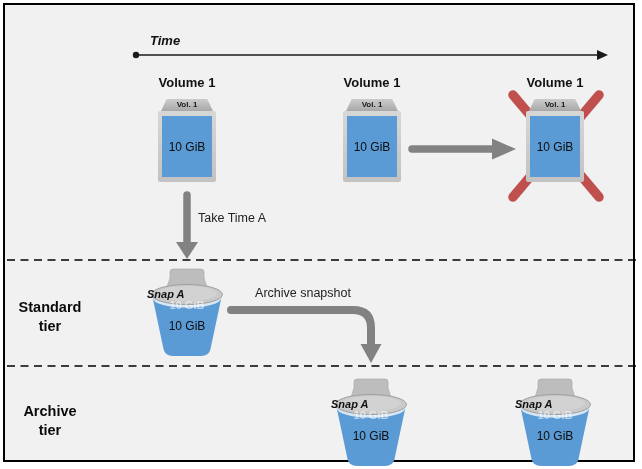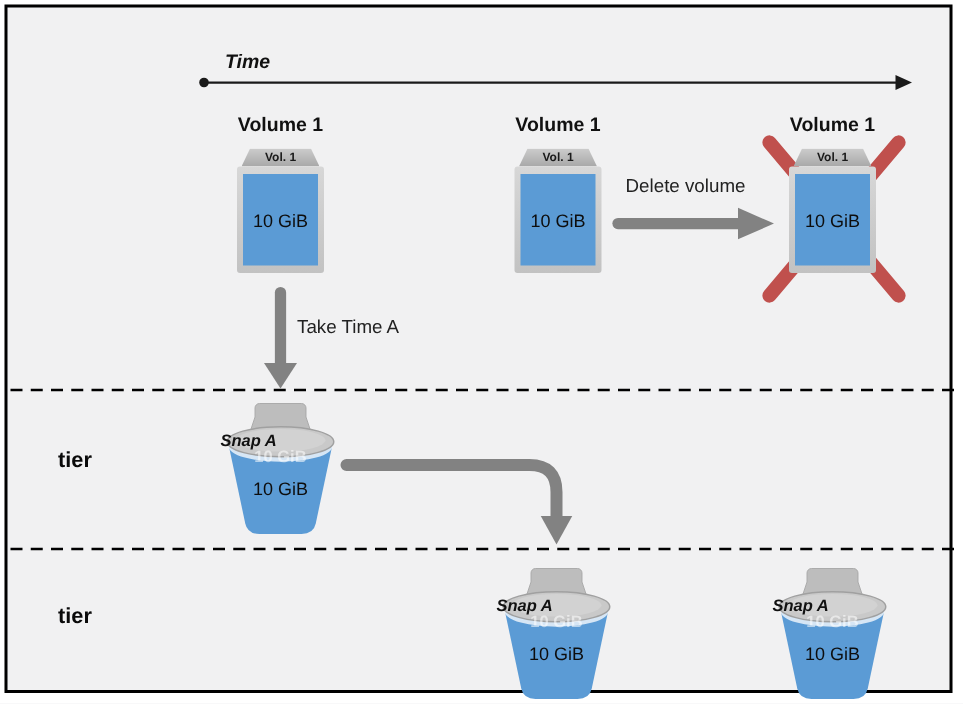--- a/index.html
+++ b/index.html
@@ -102,27 +102,29 @@
     </div>
   </div>
 
   <div class="volume" style="left:526px;top:83px;">
     <div class="vol-cap">Vol. 1</div>
     <div class="vol-body">
       <div class="vol-blue">10 GiB</div>
     </div>
   </div>
 
-  <div class="txt arrow-label" style="left:397px;top:101px;width:120px;text-align:center;">Delete volume</div>
   <div class="txt arrow-label" style="left:198px;top:195px;">Take Time A</div>
+  <div class="txt arrow-label" style="left:233px;top:270px;width:140px;text-align:center;">Archive snapshot</div>
 
   <div class="txt tier-label" style="top:282px;">
+    <div>Standard</div>
     <div>tier</div>
   </div>
   <div class="txt tier-label" style="top:386px;">
+    <div>Archive</div>
     <div>tier</div>
   </div>
 
   <div class="bucket" style="left:147px;top:250px;">
     <svg width="80" height="96" viewBox="0 0 80 96">
       <path d="M26,3 h28 a3,3 0 0 1 3,3 v6 l3,9 h-40 l3,-9 v-6 a3,3 0 0 1 3,-3 z" fill="#bdbdbd" stroke="#a6a6a6" stroke-width="0.6"></path>
       <path d="M 5.5,31 L 16.5,83 Q 18,90 26,90 L 54,90 Q 62,90 63.5,83 L 74.5,31 Z" fill="#5b9bd5"></path>
       <path d="M 7,31 A 33 9 0 0 0 73,31" fill="none" stroke="rgba(255,255,255,0.75)" stroke-width="3.5"></path>
       <ellipse cx="40" cy="28.5" rx="35.5" ry="10" fill="#c9c9c9" stroke="#a0a0a0" stroke-width="1"></ellipse>
       <ellipse cx="40" cy="27.5" rx="30" ry="7.5" fill="#d2d2d2"></ellipse>

